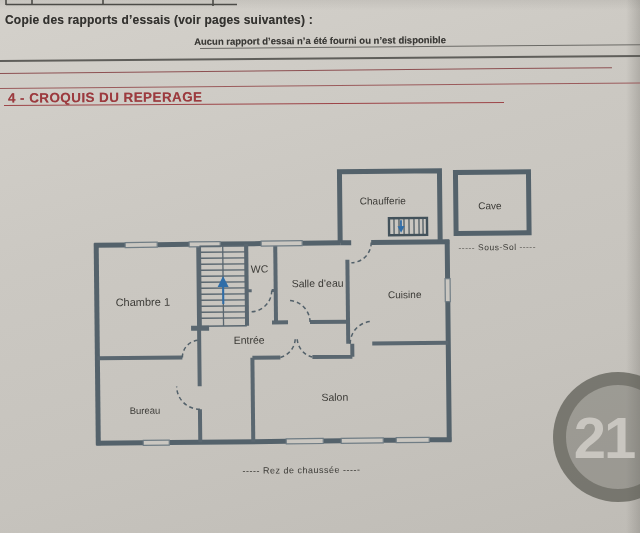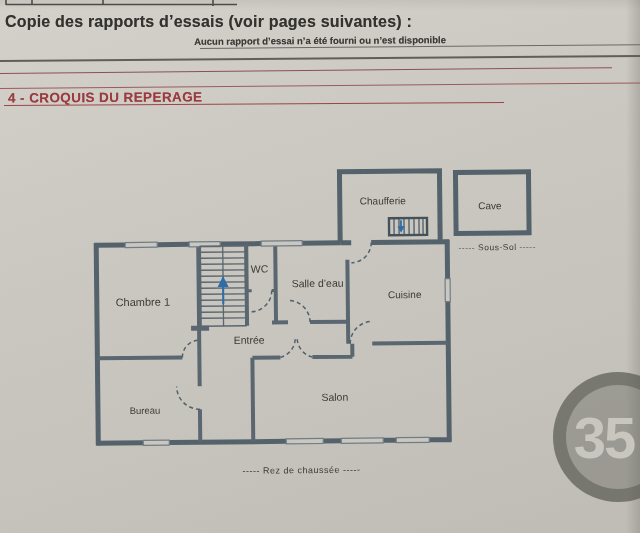--- a/index.html
+++ b/index.html
@@ -3,21 +3,21 @@
 <meta charset="utf-8">
 <style>
   html,body{margin:0;padding:0;}
   body{
     width:640px;height:533px;position:relative;overflow:hidden;
     background:linear-gradient(163deg,#d4d1cb 0%,#cbc8c2 38%,#c6c3bd 70%,#bfbcb6 100%);
     font-family:"Liberation Sans",sans-serif;color:#3a3936;
   }
   .abs{position:absolute;}
   .scanline{position:absolute;transform-origin:left center;pointer-events:none;}
-  .intro{top:13px;left:5px;font-size:16px;font-weight:700;letter-spacing:.2px;
+  .intro{top:13px;left:5px;font-size:12px;font-weight:700;letter-spacing:.2px;
     color:#33322f;text-shadow:0 0 .6px rgba(30,30,28,.45);}
   .noreport{top:35px;left:0;width:640px;text-align:center;font-size:9.5px;font-weight:700;
     color:#3a3936;text-shadow:0 0 .5px rgba(30,30,28,.4);transform:rotate(-.4deg);}
   .heading{top:90px;left:8px;font-size:13.5px;font-weight:700;letter-spacing:.4px;
     color:#9d3a3e;text-shadow:0 0 .6px rgba(130,45,48,.5);transform:rotate(-.35deg);}
   .edge-shade{top:0;right:0;width:14px;height:533px;
     background:linear-gradient(to right,rgba(110,108,102,0),rgba(110,108,102,.30));}
   .top-shade{top:0;left:0;width:640px;height:10px;
     background:linear-gradient(to bottom,rgba(90,88,84,.10),rgba(90,88,84,0));}
   
@@ -42,21 +42,21 @@
 <div class="abs noreport">Aucun rapport d’essai n’a été fourni ou n’est disponible</div>
 
 <div class="scanline" style="top:48px;left:200px;width:440px;height:1.3px;background:#6b6a66;transform:rotate(-.5deg)"></div>
 <div class="scanline" style="top:60px;left:0;width:640px;height:1.5px;background:#5f5e5a;transform:rotate(-.45deg)"></div>
 <div class="scanline" style="top:73px;left:0;width:612px;height:1.4px;background:#8d5052;transform:rotate(-.55deg)"></div>
 <div class="scanline" style="top:88px;left:0;width:640px;height:1.3px;background:#9b5b5c;transform:rotate(-.5deg)"></div>
 <div class="abs heading">4 - CROQUIS DU REPERAGE</div>
 <div class="scanline" style="top:105px;left:4px;width:500px;height:1.4px;background:#9d4548;transform:rotate(-.35deg)"></div>
 
 <div class="abs c21">
-  <span>35</span>
+  <span>21</span>
 </div>
 
 <svg class="abs" style="top:0;left:0;transform:rotate(-.6deg);transform-origin:50% 60%" width="640" height="533" viewBox="0 0 640 533">
 
   <g stroke="#54626b" stroke-width="5" fill="none">
     <path d="M97 241 V443"></path>
     <path d="M95 243 H126 M158 243 H190 M221 243 H262 M303 243 H341"></path>
     <path d="M341 243 H352 M372 243 H450"></path>
     <path d="M95 441 H142 M168 441 H285 M322 441 H340 M382 441 H395 M428 441 H450"></path>
     <path d="M448 241 V280 M448 303 V443"></path>

